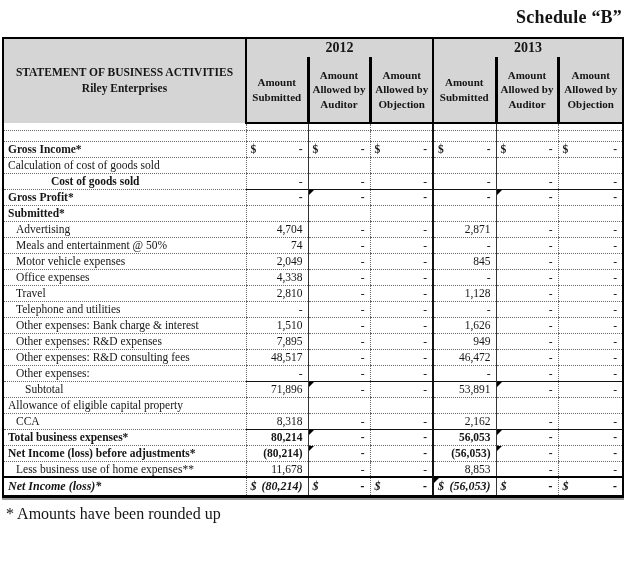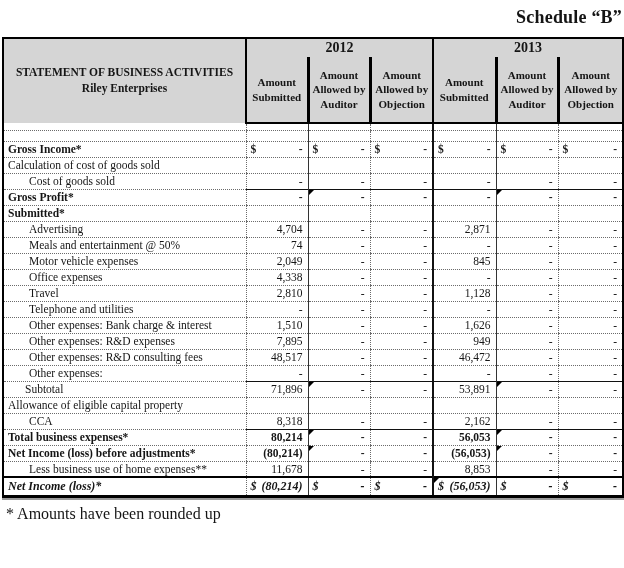--- a/index.html
+++ b/index.html
@@ -62,22 +62,22 @@
     line-height: 14px;
     padding: 0 5px;
     border-bottom: 1px dotted #6a6a6a;
     border-left: 1px dotted #6a6a6a;
     position: relative;
     white-space: nowrap;
     overflow: hidden;
   }
   td.lbl { text-align: left; border-left: 0; }
   td.ind0 { padding-left: 4px; }
-  td.ind1 { padding-left: 25px; }
-  td.ind2 { padding-left: 25px; }
+  td.ind1 { padding-left: 12px; }
+  td.ind2 { padding-left: 47px; font-weight: bold; }
   td.ind3 { padding-left: 21px; }
   td.val { text-align: right; }
   td.c1 { border-left: 1px solid #333; }
   td.c3 { border-left: 2px solid #111; }
   td.c4 { border-left: 1px solid #333; }
   .b { font-weight: bold; }
 
   tr.blank1 td { height: 7px; }
   tr.blank2 td { height: 11px; }
   tr.vals td.val { border-top: 1px solid #111; }

